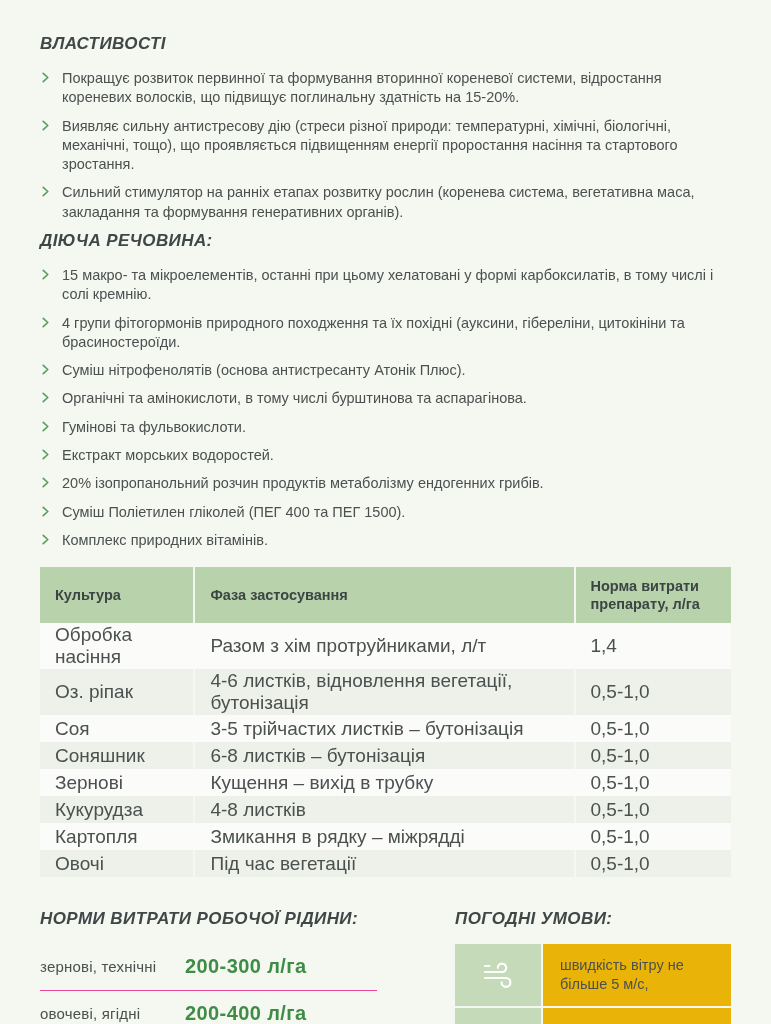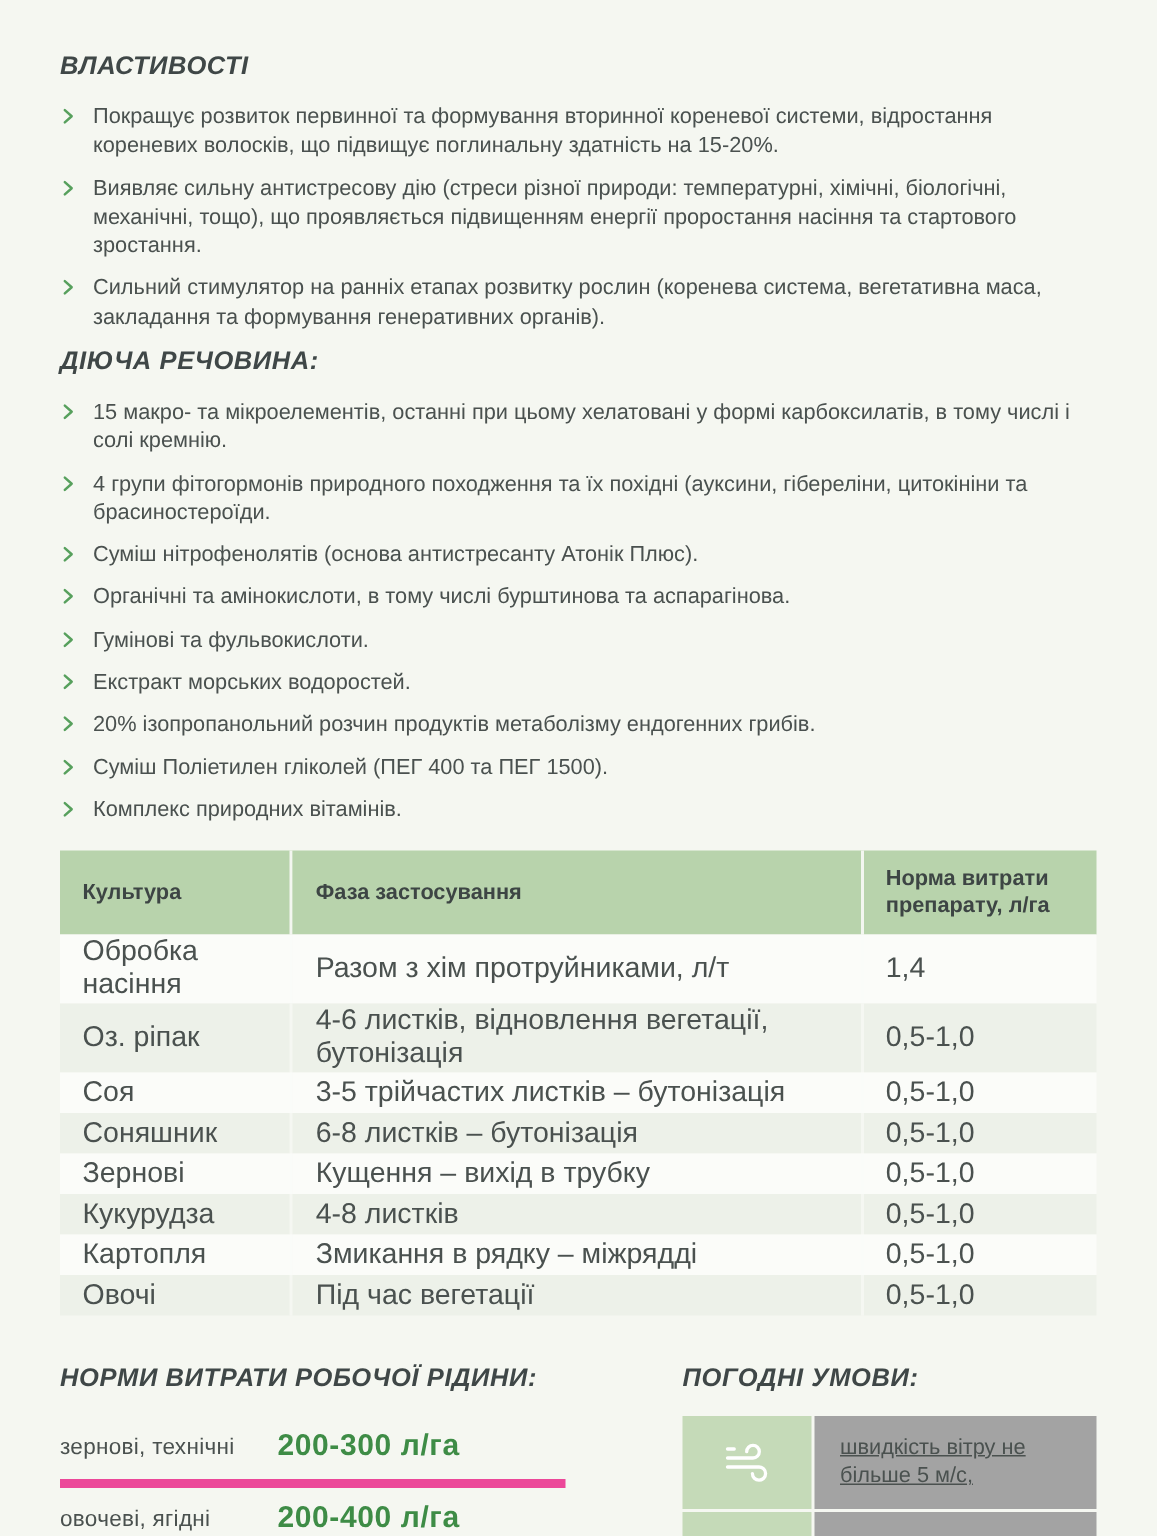--- a/index.html
+++ b/index.html
@@ -48,36 +48,36 @@
   table.apply tr:nth-child(odd) td { background:#fbfcf9; }
   table.apply tr:nth-child(even) td { background:#edf1e9; }
   table.apply col.c1 { width:22.5%; }
   table.apply col.c2 { width:55%; }
   table.apply col.c3 { width:22.5%; }
 
   .bottom { display:flex; margin-top:32px; gap:78px; }
   .rates { width:337px; flex:0 0 auto; }
   .rates .rate-row {
     display:flex; align-items:center;
-    border-bottom:6px solid #ec4899;
+    border-bottom:1px solid #ec4899;
     padding:10px 0 11px 0; min-height:47px;
   }
   .rates .rate-label { width:145px; flex:0 0 auto; font-size:15px; letter-spacing:.2px; color:#4a514f; }
   .rates .rate-value { font-size:20px; font-weight:bold; color:#3e8c46; letter-spacing:.4px; line-height:1.05; }
 
   .weather { flex:1; }
   .weather .w-row { display:flex; gap:2px; margin-bottom:2px; }
   .weather .w-icon-cell {
     flex:0 0 86px; height:62px; background:#c5dab8;
     display:flex; align-items:center; justify-content:center;
   }
   .weather .w-icon-cell svg { width:38px; height:38px; display:block; }
   .weather .w-text-cell {
-    flex:1; background:#a3a3a3; display:flex; align-items:center;
-    padding:8px 17px; font-size:14.5px; line-height:1.35; color:#4a514f;text-decoration:underline;
+    flex:1; background:#eab308; display:flex; align-items:center;
+    padding:8px 17px; font-size:14.5px; line-height:1.35; color:#4a514f;
   }
 </style>
 </head>
 <body>
 
 <div class="page">
 
   <section>
     <h2 class="sec-title">ВЛАСТИВОСТІ</h2>
     <ul class="bullets props">

